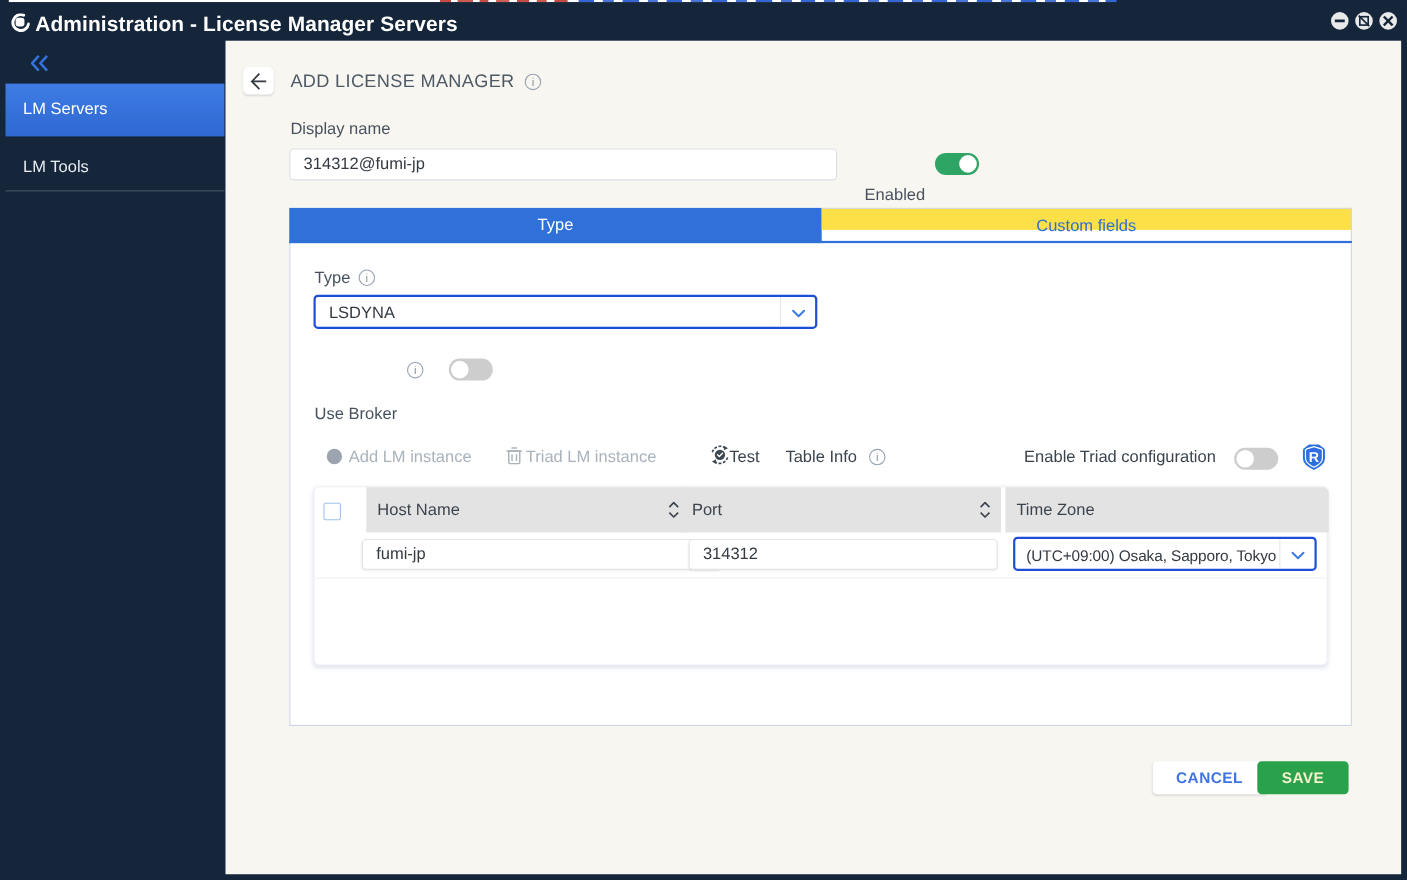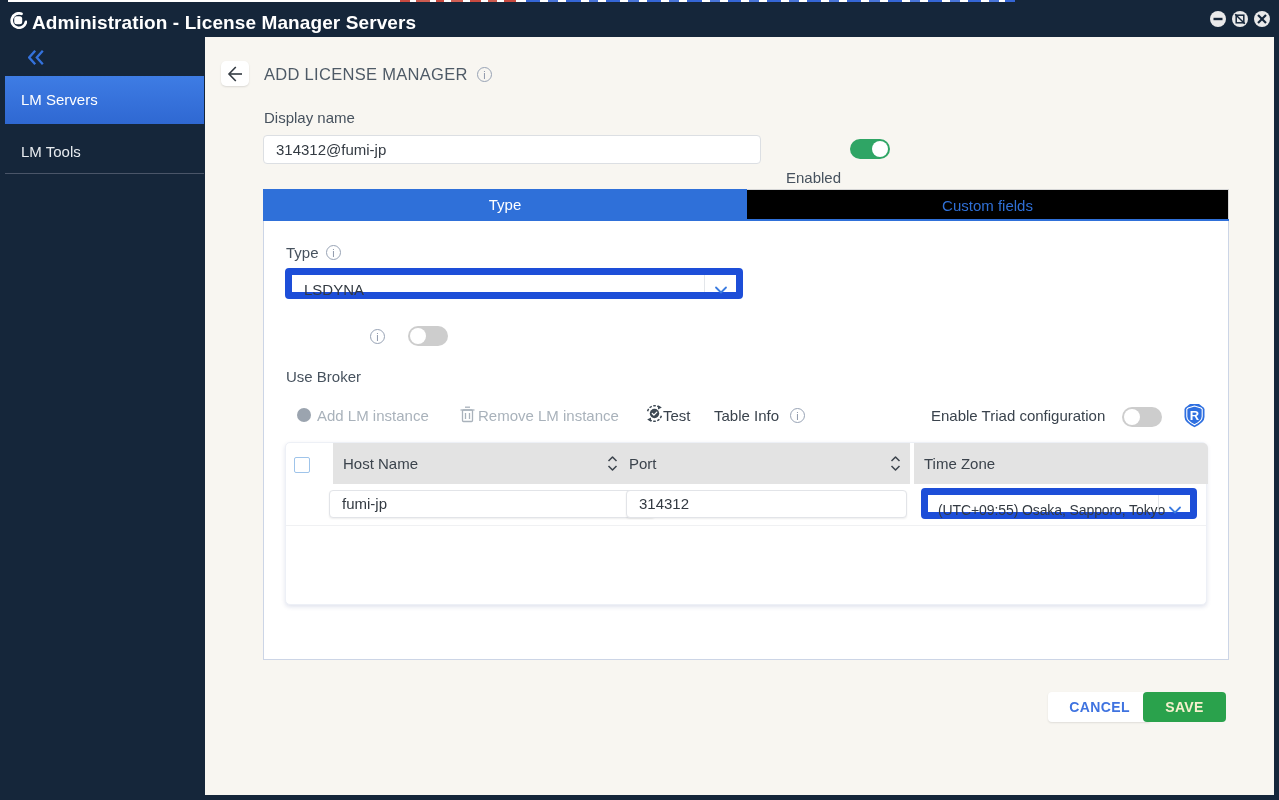--- a/index.html
+++ b/index.html
@@ -43,27 +43,27 @@
   .toggle.on .knob { right:2px; }
   .toggle.off { background:#cdcdcd; }
   .toggle.off .knob { left:2px; }
   #tog-enabled { left:645px; top:102px; }
 
   
   #panel { left:58px; top:152px; width:966px; height:471px; background:#fff; border:1px solid #ccd5e6; border-top:none; }
   #tabbar { left:58px; top:152px; width:966px; height:32px; }
   #tab-type { position:absolute; left:0; top:0; width:484px; height:32px; background:#2f70d9; color:#fff;
     font-size:15px; text-align:center; line-height:31px; }
-  #tab-custom { position:absolute; left:484px; top:0; width:482px; height:32px; background:#000000;
+  #tab-custom { position:absolute; left:484px; top:0; width:482px; height:20px; background:#fde047;
     border-top:1px solid #d6d6d6; border-right:1px solid #d6d6d6; color:#2f6fd6; font-size:15px; text-align:center; line-height:31px; }
   #tabline { position:absolute; left:0; top:30px; width:966px; height:2px; background:#2f70d9; }
 
   #lbl-type { left:81px; top:207px; font-size:15px; color:#47525e; }
   #typeinfo { left:121px; top:208px; }
-  .select { position:absolute; background:#fff; border:7px solid #1d4ed8; border-radius:4px; }
+  .select { position:absolute; background:#fff; border:2px solid #1d4ed8; border-radius:4px; }
   .select .txt { position:absolute; left:12px; top:0; font-size:15px; color:#333a42; }
   .select .sep { position:absolute; top:0; right:31px; width:1px; height:100%; background:#e3e6ea; }
   .select .chev { position:absolute; right:7px; width:16px; height:16px; }
   #sel-type { left:80px; top:231px; width:458px; height:31px; }
   #sel-type .txt { line-height:29px; }
 
   #lbl-broker { left:81px; top:291px; font-size:15px; color:#47525e;margin-top:40px; }
   #brokerinfo { left:165px; top:292px; }
   #tog-broker { left:203px; top:289px; }
 
@@ -208,21 +208,21 @@
     <span class="tbgray" id="tb-add">Add LM instance</span>
     <svg class="abs" style="left:255px;top:369px" width="15" height="17" viewBox="0 0 15 17">
       <g stroke="#a9b2bb" stroke-width="1.3" fill="none">
         <rect x="2.5" y="4" width="10" height="11.5" rx="1"></rect>
         <line x1="0.5" y1="4" x2="14.5" y2="4"></line>
         <line x1="5" y1="1.2" x2="10" y2="1.2"></line>
         <line x1="5.5" y1="7" x2="5.5" y2="13"></line>
         <line x1="9.5" y1="7" x2="9.5" y2="13"></line>
       </g>
     </svg>
-    <span class="tbgray" id="tb-remove">Remove LM instance</span>
+    <span class="tbgray" id="tb-remove">Triad LM instance</span>
     <svg class="abs" style="left:440px;top:367px" width="19" height="19" viewBox="0 0 19 19">
       <g fill="none" stroke="#3d4853" stroke-width="1.5">
         <path d="M2.6 7.2 A7.4 7.4 0 0 1 14.2 3.2" stroke-dasharray="2.6 1.4"></path>
         <path d="M16.4 11.8 A7.4 7.4 0 0 1 4.8 15.8" stroke-dasharray="2.6 1.4"></path>
       </g>
       <path d="M13.2 1.2 L16.8 3.4 L13.0 5.4 Z" fill="#3d4853"></path>
       <path d="M5.8 17.8 L2.2 15.6 L6.0 13.6 Z" fill="#3d4853"></path>
       <circle cx="9.5" cy="9.5" r="4.7" fill="#3d4853"></circle>
       <path d="M7.3 9.5 L8.9 11.1 L11.8 8.1" fill="none" stroke="#fff" stroke-width="1.3" stroke-linecap="round" stroke-linejoin="round"></path>
     </svg>
@@ -250,21 +250,21 @@
         <svg class="sort" style="right:8px" viewBox="0 0 13 17">
           <path d="M2.5 6 L6.5 2 L10.5 6" fill="none" stroke="#3b434c" stroke-width="1.5" stroke-linejoin="round"></path>
           <path d="M2.5 11 L6.5 15 L10.5 11" fill="none" stroke="#3b434c" stroke-width="1.5" stroke-linejoin="round"></path>
         </svg>
       </div>
       <div class="hcell" id="hc3"><span class="htxt">Time Zone</span></div>
       <div id="cb"></div>
       <div class="cellinput" id="ci1">fumi-jp</div>
       <div class="cellinput" id="ci2">314312</div>
       <div class="select" id="tzsel">
-        <span class="txt">(UTC+09:55) Osaka, Sapporo, Tokyo</span>
+        <span class="txt">(UTC+09:00) Osaka, Sapporo, Tokyo</span>
         <div class="sep"></div>
         <svg class="chev" style="top:7px" viewBox="0 0 16 16">
           <path d="M3 5.5 L8 10.5 L13 5.5" fill="none" stroke="#3b7be0" stroke-width="1.8" stroke-linecap="round" stroke-linejoin="round"></path>
         </svg>
       </div>
       <div id="rowline"></div>
     </div>
 
     <div class="btn" id="btn-cancel">CANCEL</div>
     <div class="btn" id="btn-save">SAVE</div>

